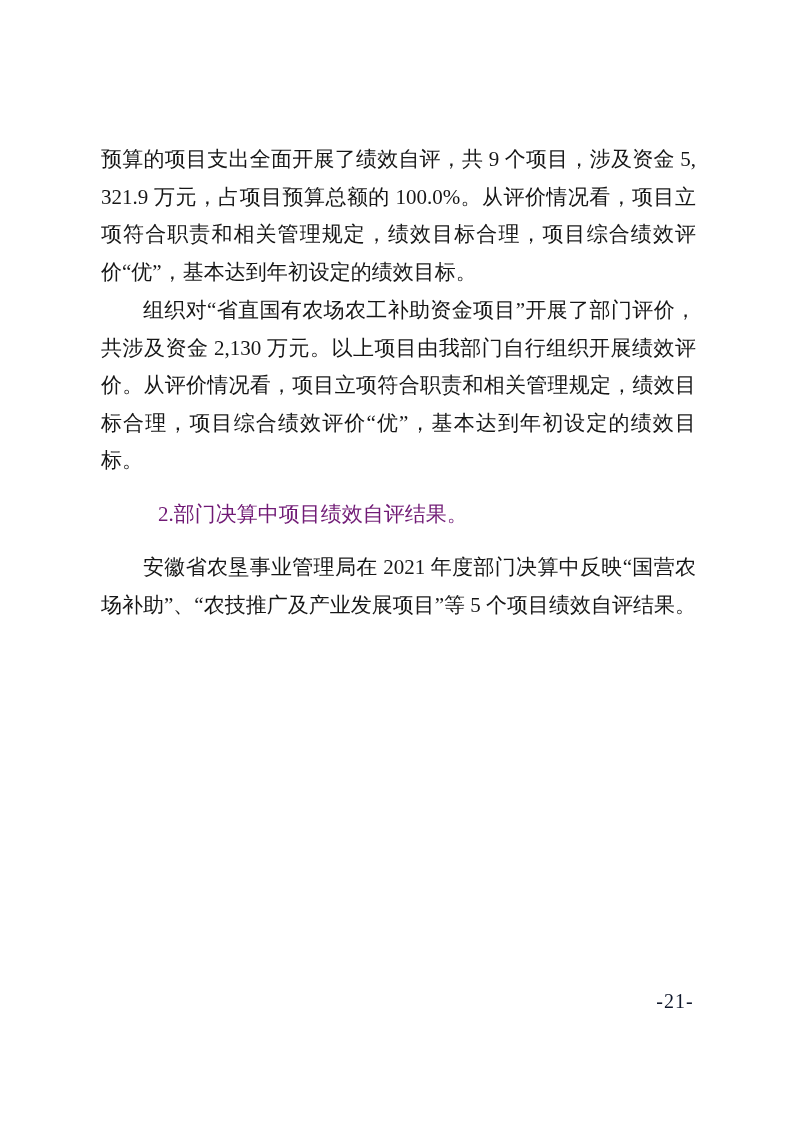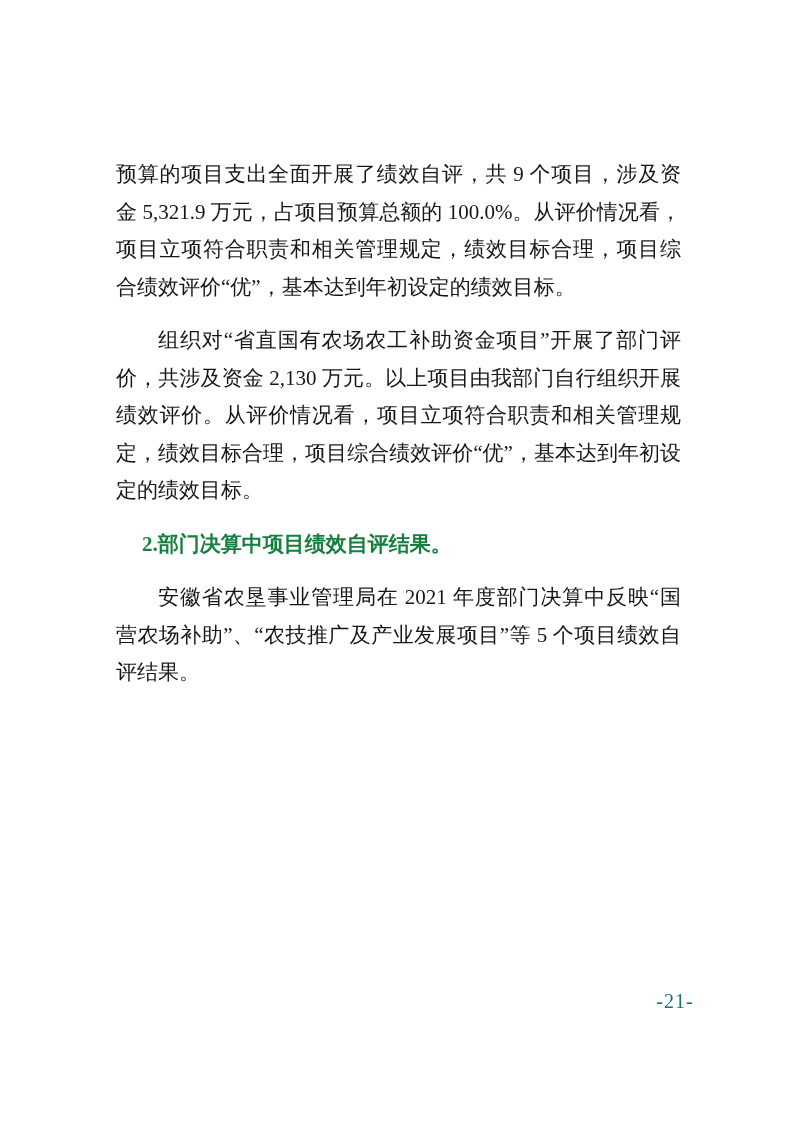--- a/index.html
+++ b/index.html
@@ -20,45 +20,45 @@
     top: 140px;
     width: 597px;
     font-family: "Liberation Serif", "DejaVu Serif", serif;
     font-size: 21px;
     line-height: 37.5px;
     color: #161616;
     text-align: justify;
     text-justify: inter-character;
   }
   .para {
-    margin: 16px;
+    margin: 1px;
     padding: 0;
     text-indent: 42px;
     word-break: break-all;
   }
   .para.continuation {
     text-indent: 0;
   }
   .heading {
-    margin: 0;
+    margin: 16px;
     padding: 0;
     text-indent: 42px;
-    font-weight: 700;
-    color: #15803d;
+    font-weight: 400;
+    color: #701a75;
   }
   .page-number {
     position: absolute;
     top: 988px;
     left: 645px;
     width: 60px;
     text-align: center;
     font-family: "Liberation Serif", "DejaVu Serif", serif;
     font-size: 20px;
     line-height: 26px;
-    color: #0f766e;
+    color: #0f172a;
     letter-spacing: 1px;
   }
 </style>
 </head>
 <body>
 
 <div class="page">
   <div class="content">
     <p class="para continuation">预算的项目支出全面开展了绩效自评，共 9 个项目，涉及资金 5,321.9 万元，占项目预算总额的 100.0%。从评价情况看，项目立项符合职责和相关管理规定，绩效目标合理，项目综合绩效评价“优”，基本达到年初设定的绩效目标。</p>
     <p class="para">组织对“省直国有农场农工补助资金项目”开展了部门评价，共涉及资金 2,130 万元。以上项目由我部门自行组织开展绩效评价。从评价情况看，项目立项符合职责和相关管理规定，绩效目标合理，项目综合绩效评价“优”，基本达到年初设定的绩效目标。</p>

